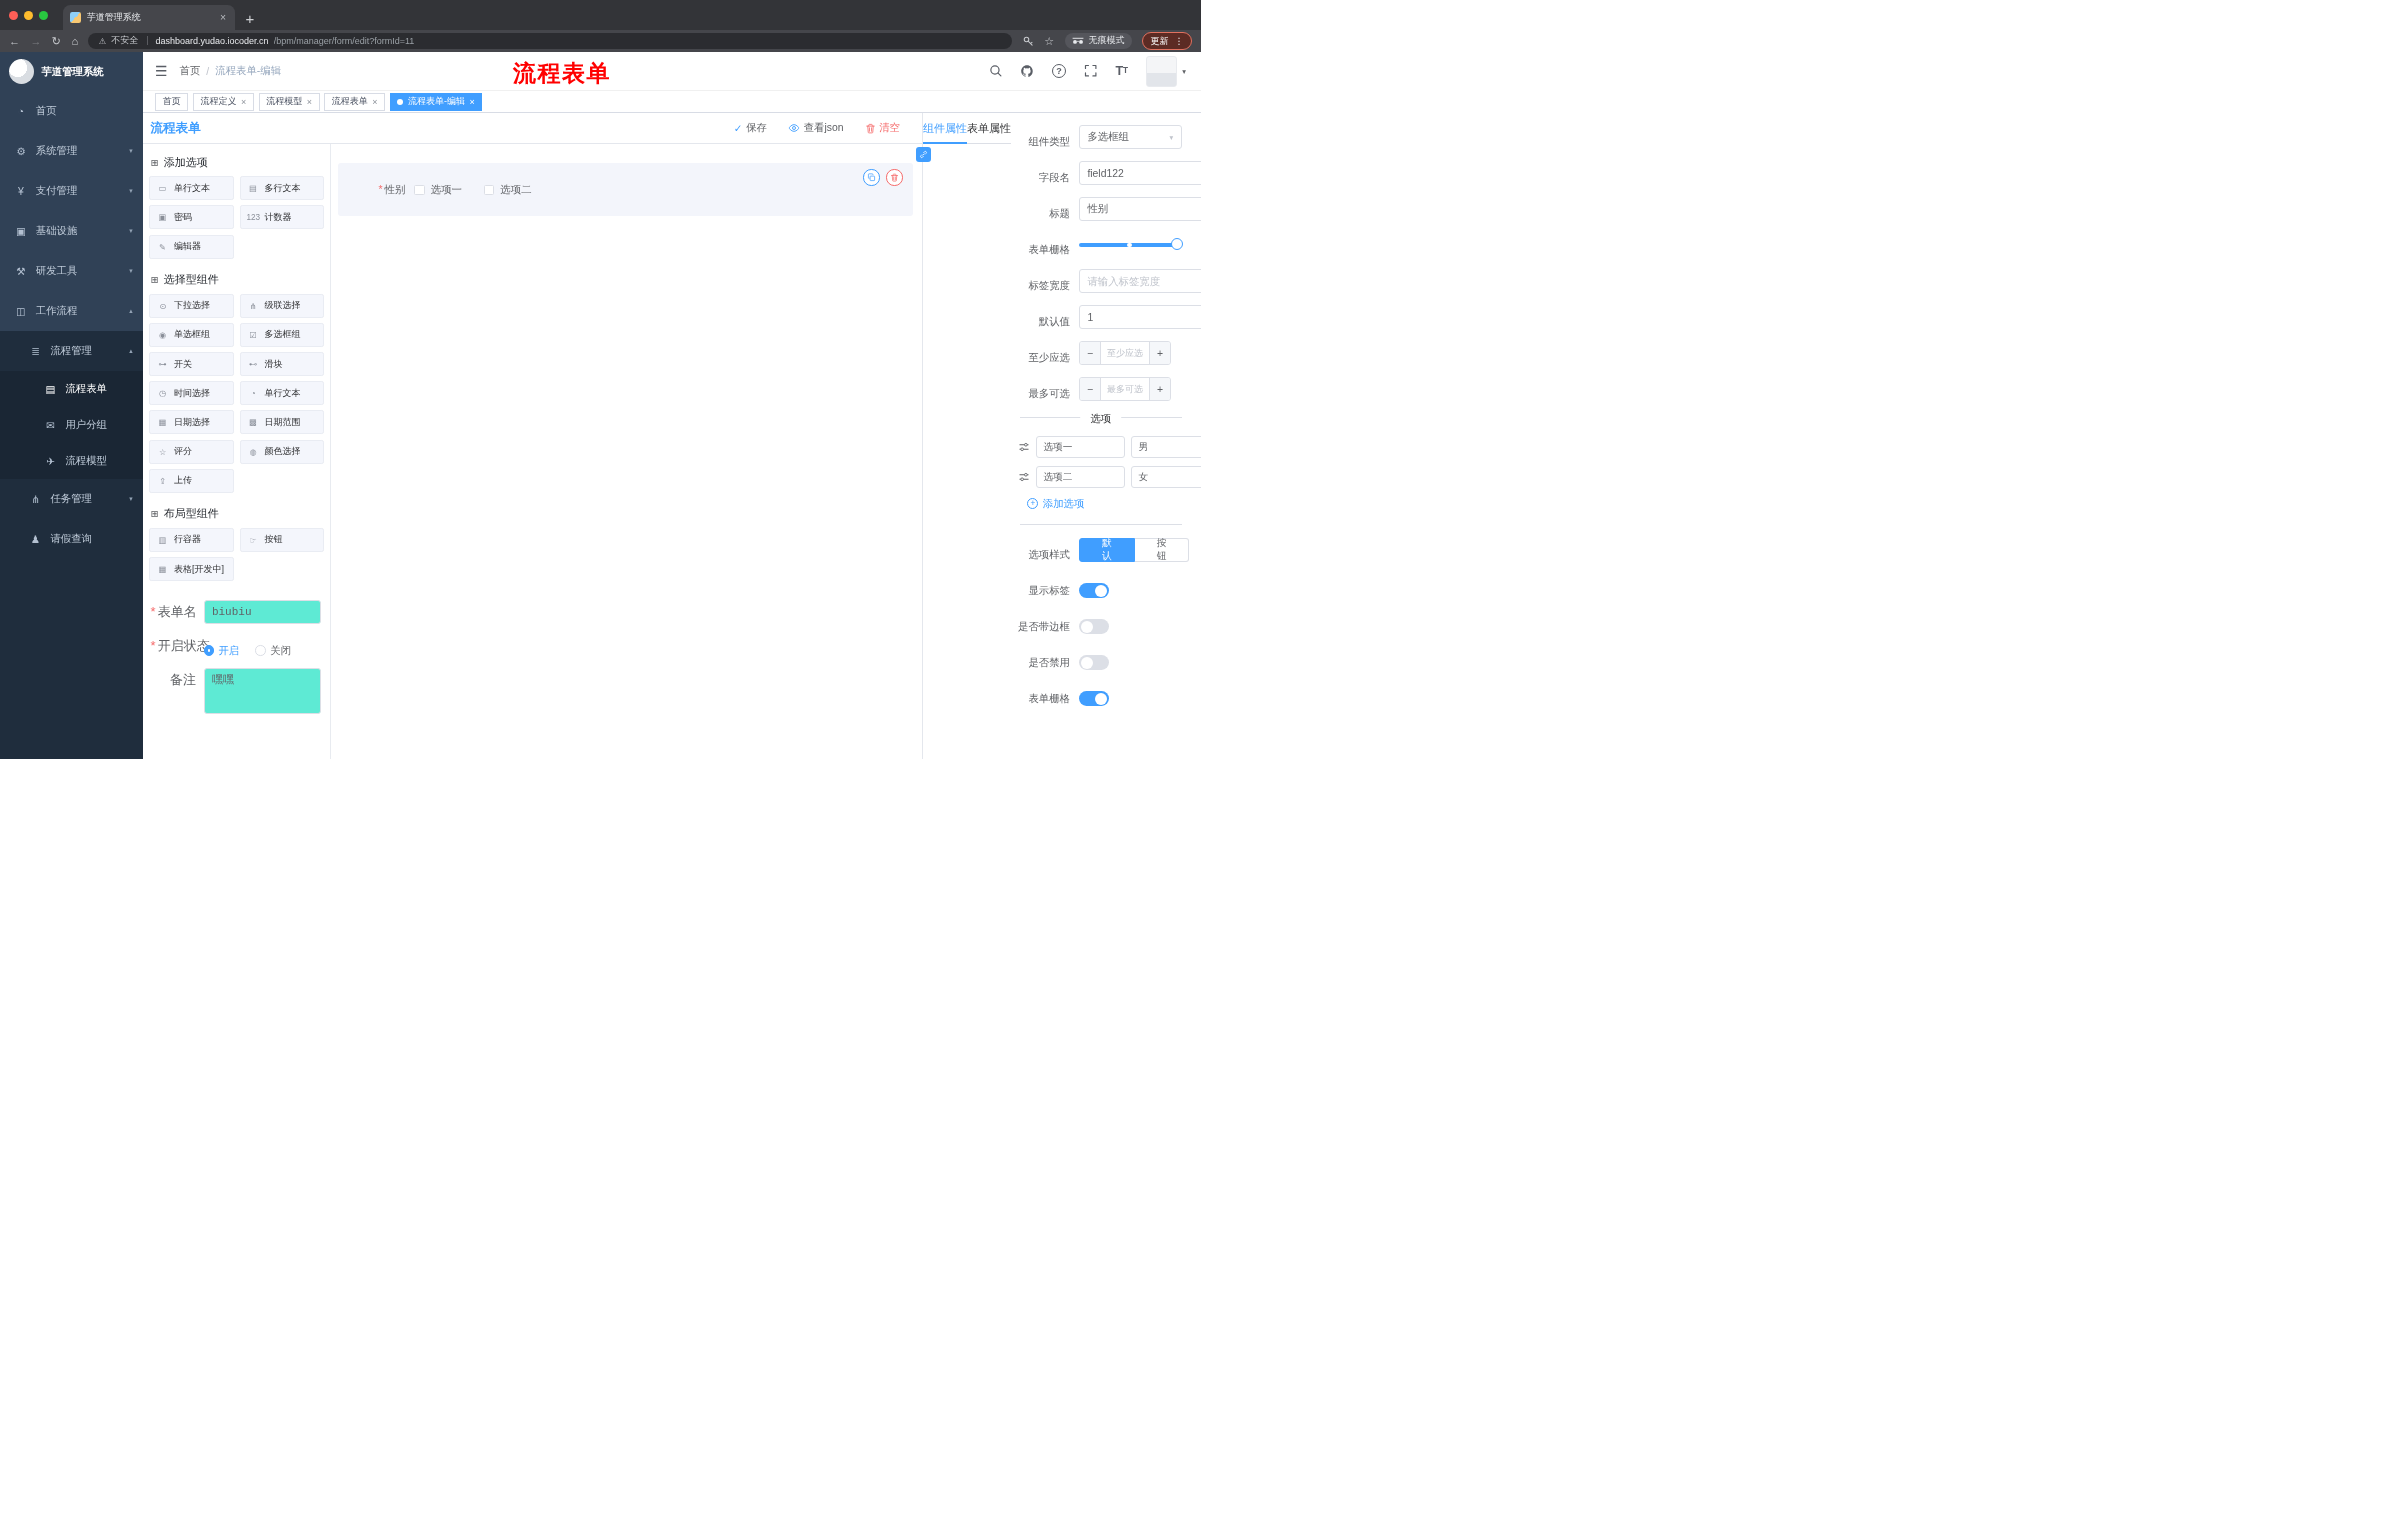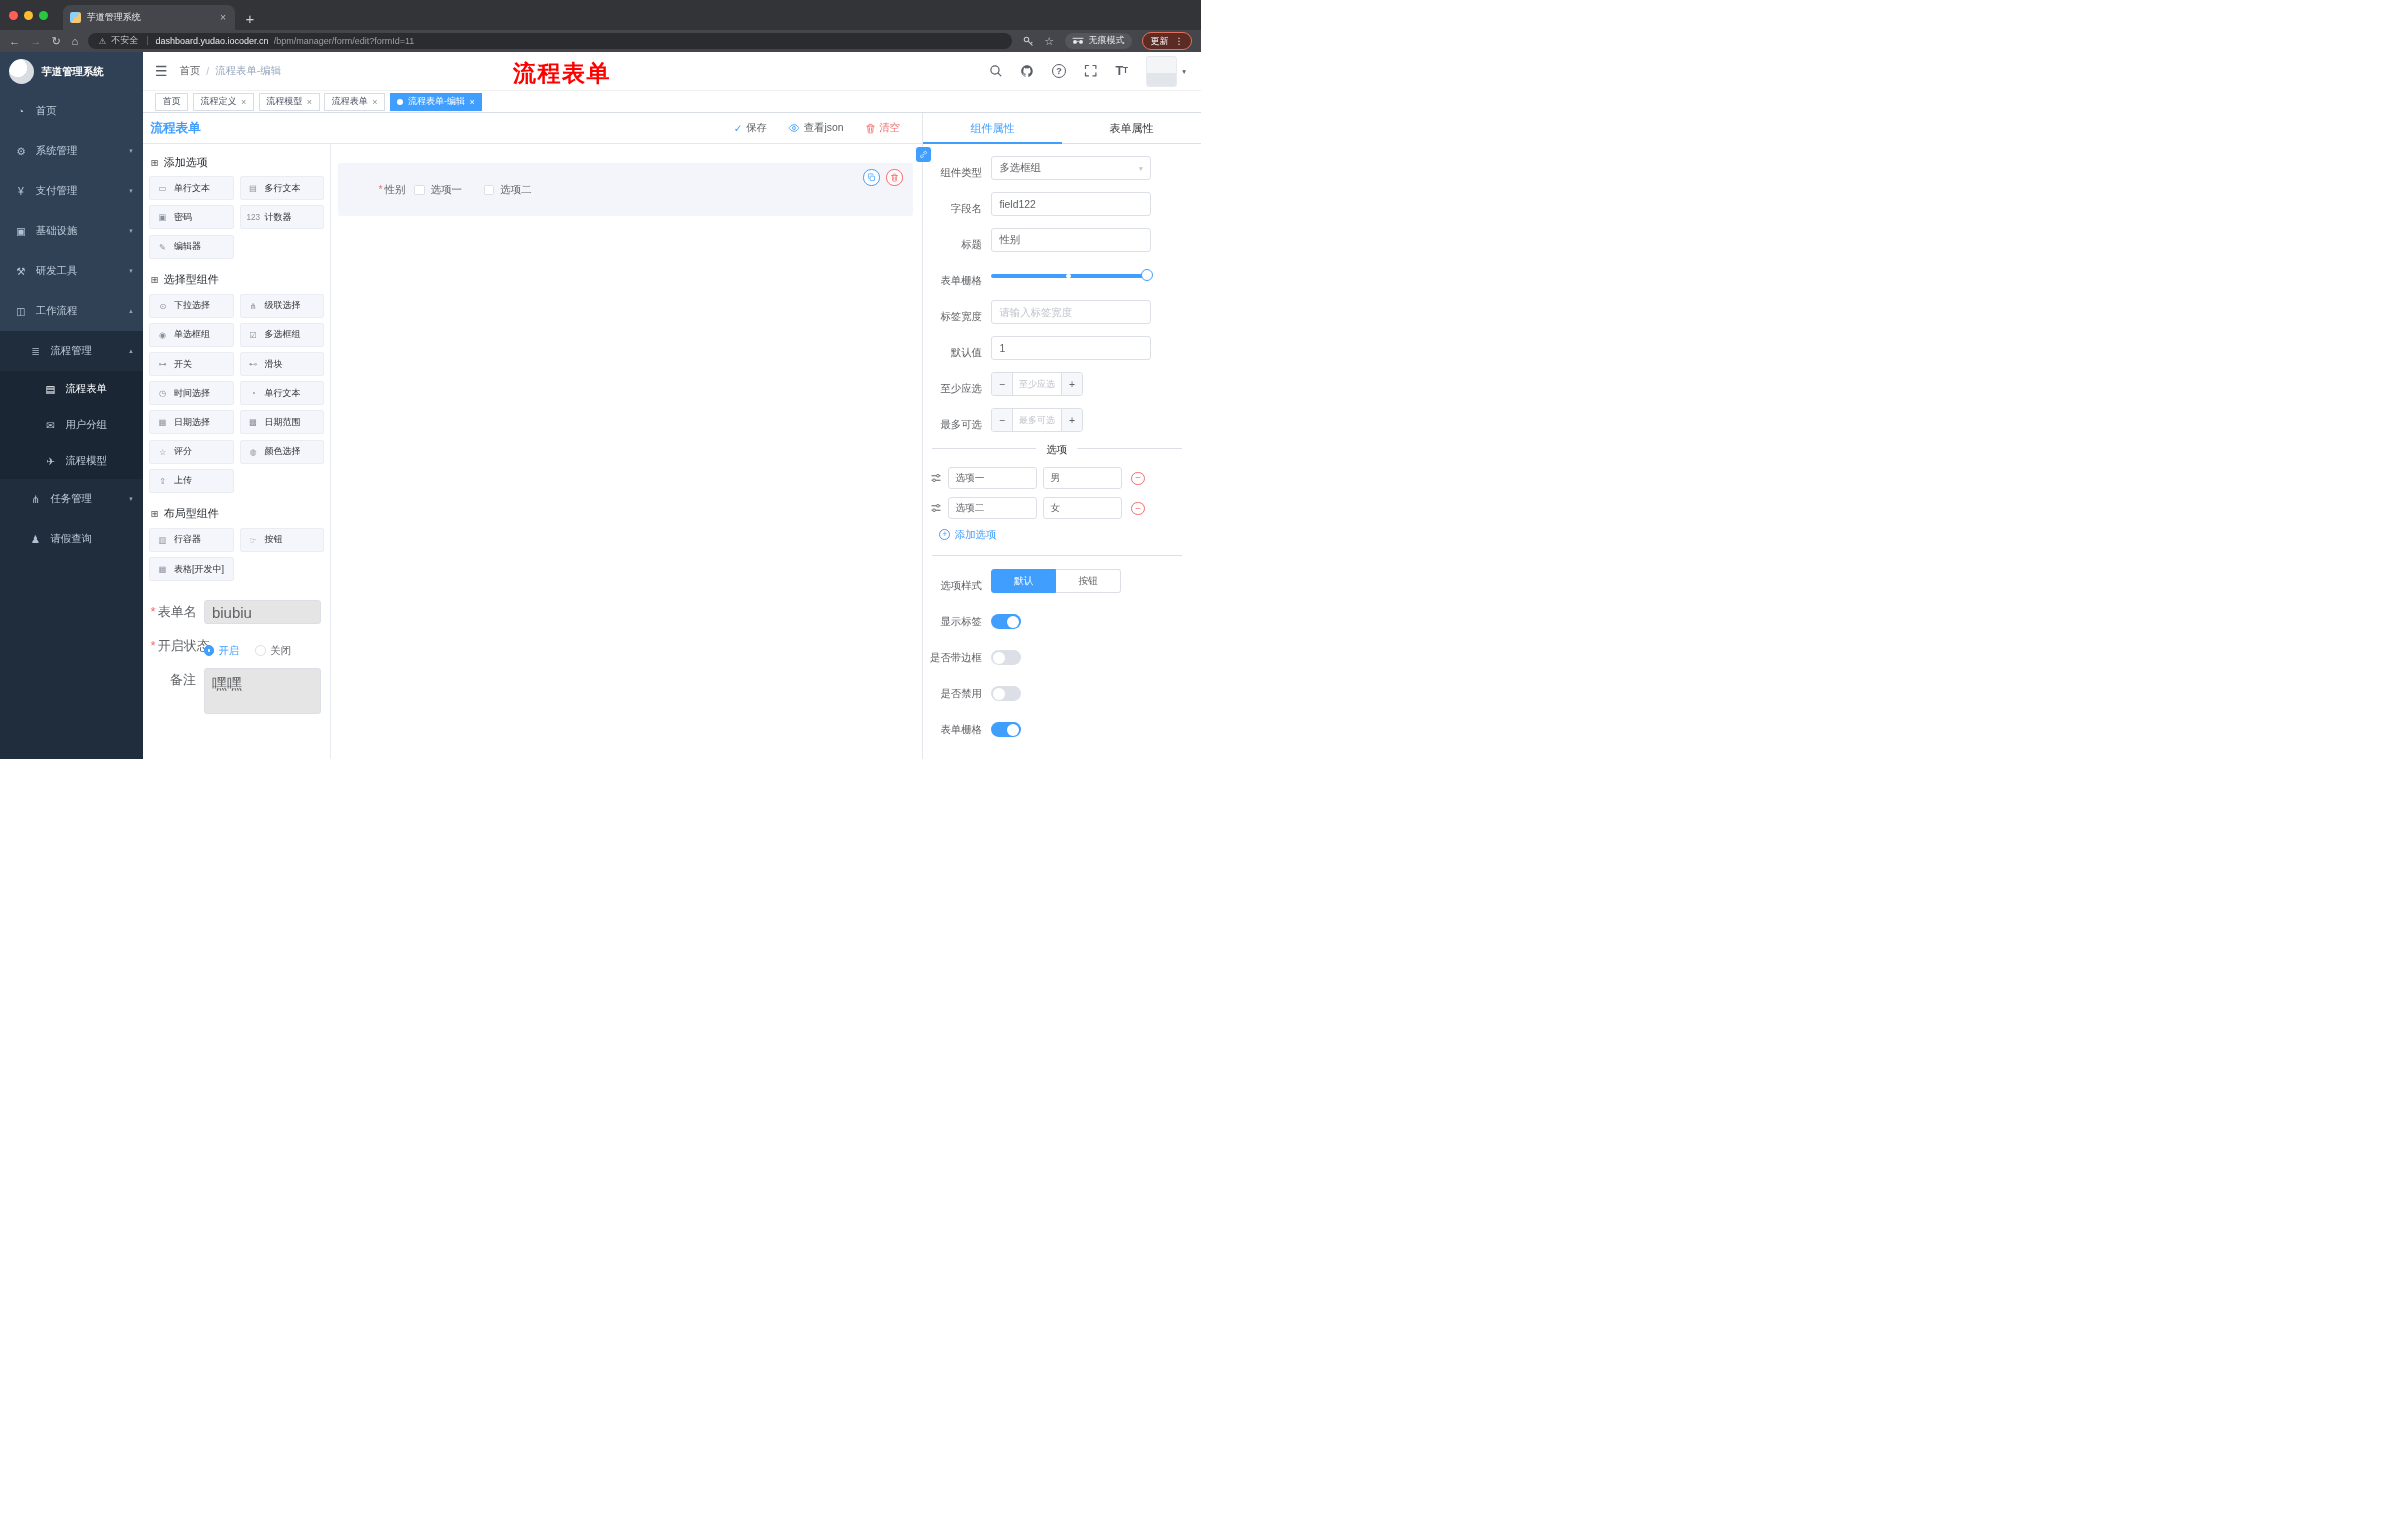--- a/index.html
+++ b/index.html
@@ -93,21 +93,21 @@
 .pgroup{margin-bottom:13.4px}
 .pgroup-title{display:flex;align-items:center;gap:5.2px;font-size:11px;color:#1f2329;margin:1.5px 0 6.7px 1.5px}
 .gicon{color:#606266;font-size:9.7px}
 .pitems{display:grid;grid-template-columns:1fr 1fr;gap:5.2px 6px}
 .pitem{height:24px;background:#f4f6fc;border:0.7px solid #e9ecf3;border-radius:2.2px;display:flex;align-items:center;gap:4.5px;padding:0 6px;font-size:9px;color:#303133;cursor:move}
 .pico{width:13.4px;font-size:8.2px;color:#8a8f99;text-align:center;flex-shrink:0}
 .fconf{margin-top:19.3px;padding-left:1.5px}
 .frow{display:flex;align-items:flex-start;margin-bottom:9.7px}
 .flabel{width:53px;text-align:right;font-size:13px;color:#606266;padding-right:7.4px;line-height:24px;white-space:nowrap;flex-shrink:0}
 .req::before{content:"*";color:#f56c6c;margin-right:2.2px}
-.el-input{height:24px;border:0.7px solid #dcdfe6;border-radius:3px;padding:0 7.4px;font-size:15px;color:#606266;width:117px;background:#e5e5e5;outline:none;font-family:Liberation Sans, sans-serif}
+.el-input{height:24px;border:0.7px solid #dcdfe6;border-radius:3px;padding:0 7.4px;font-size:11px;color:#606266;width:117px;background:#5eead4;outline:none;font-family:Liberation Mono, monospace}
 .el-input::placeholder{color:#c0c4cc}
 textarea.el-input{height:46px;padding-top:4.5px;resize:none;line-height:1.4}
 .radio-group{display:flex;align-items:flex-end;gap:16.3px;height:24px}
 .radio{width:10.4px;height:10.4px;border-radius:50%;border:0.7px solid #dcdfe6;display:inline-block;background:#fff;position:relative;margin-right:4.5px;vertical-align:-1.5px}
 .radio.sel{border-color:#409eff;background:#409eff}
 .radio.sel::after{content:"";position:absolute;inset:3px;background:#fff;border-radius:50%}
 .radio-lbl{font-size:10.4px;color:#606266}
 .radio-lbl.on{color:#409eff}
 
 
@@ -118,21 +118,21 @@
 .sel-card{position:relative;background:#f3f5fb;border-radius:3px;padding:20px 0 18.6px;margin-top:3px}
 .card-actions{position:absolute;top:6px;right:10.4px;display:flex;gap:6.7px}
 .cbtn{width:16.3px;height:16.3px;border-radius:50%;background:#fff;display:flex;align-items:center;justify-content:center;cursor:pointer}
 .cbtn.copy{border:0.7px solid #409eff;color:#409eff}
 .cbtn.del{border:0.7px solid #f56c6c;color:#f56c6c}
 .cb-row{display:flex;align-items:center}
 .cbox{width:10.4px;height:10.4px;border:0.7px solid #dcdfe6;border-radius:1.5px;background:#fff;display:inline-block;margin-right:6px;flex-shrink:0}
 .cb-item{display:flex;align-items:center;margin-right:22px;font-size:10.4px;color:#606266;cursor:pointer}
 
 
-.props{width:279px;border-left:0.7px solid #e4e7ed;display:flex;flex-direction:column;position:relative;flex-shrink:0}
+.props{width:279px;border-left:0.7px solid #e4e7ed;display:flex;flex-direction:row;position:relative;flex-shrink:0}
 .link-tag{position:absolute;left:-6.7px;top:34px;width:15px;height:15px;background:#409eff;border-radius:3px;display:flex;align-items:center;justify-content:center;color:#fff;z-index:3;cursor:pointer}
 .props-tabs{height:31px;display:flex;border-bottom:0.7px solid #dcdfe6;flex-shrink:0}
 .ptab{flex:1;display:flex;align-items:center;justify-content:center;font-size:11px;color:#303133;position:relative;cursor:pointer}
 .ptab.active{color:#409eff}
 .ptab.active::after{content:"";position:absolute;bottom:-0.7px;left:0;right:0;height:1.5px;background:#409eff}
 .props-body{flex:1;padding-top:12px;overflow:hidden}
 .prow{display:flex;align-items:flex-end;margin:0 19.3px 12px 0;min-height:24px}
 .plabel{width:68px;text-align:right;padding-right:9px;font-size:10.4px;color:#606266;flex-shrink:0;white-space:nowrap}
 .pctrl{width:160px}
 .el-select{height:24px;border:0.7px solid #dcdfe6;border-radius:3px;display:flex;align-items:center;padding:0 7.4px;color:#606266;background:#fff;cursor:pointer}

